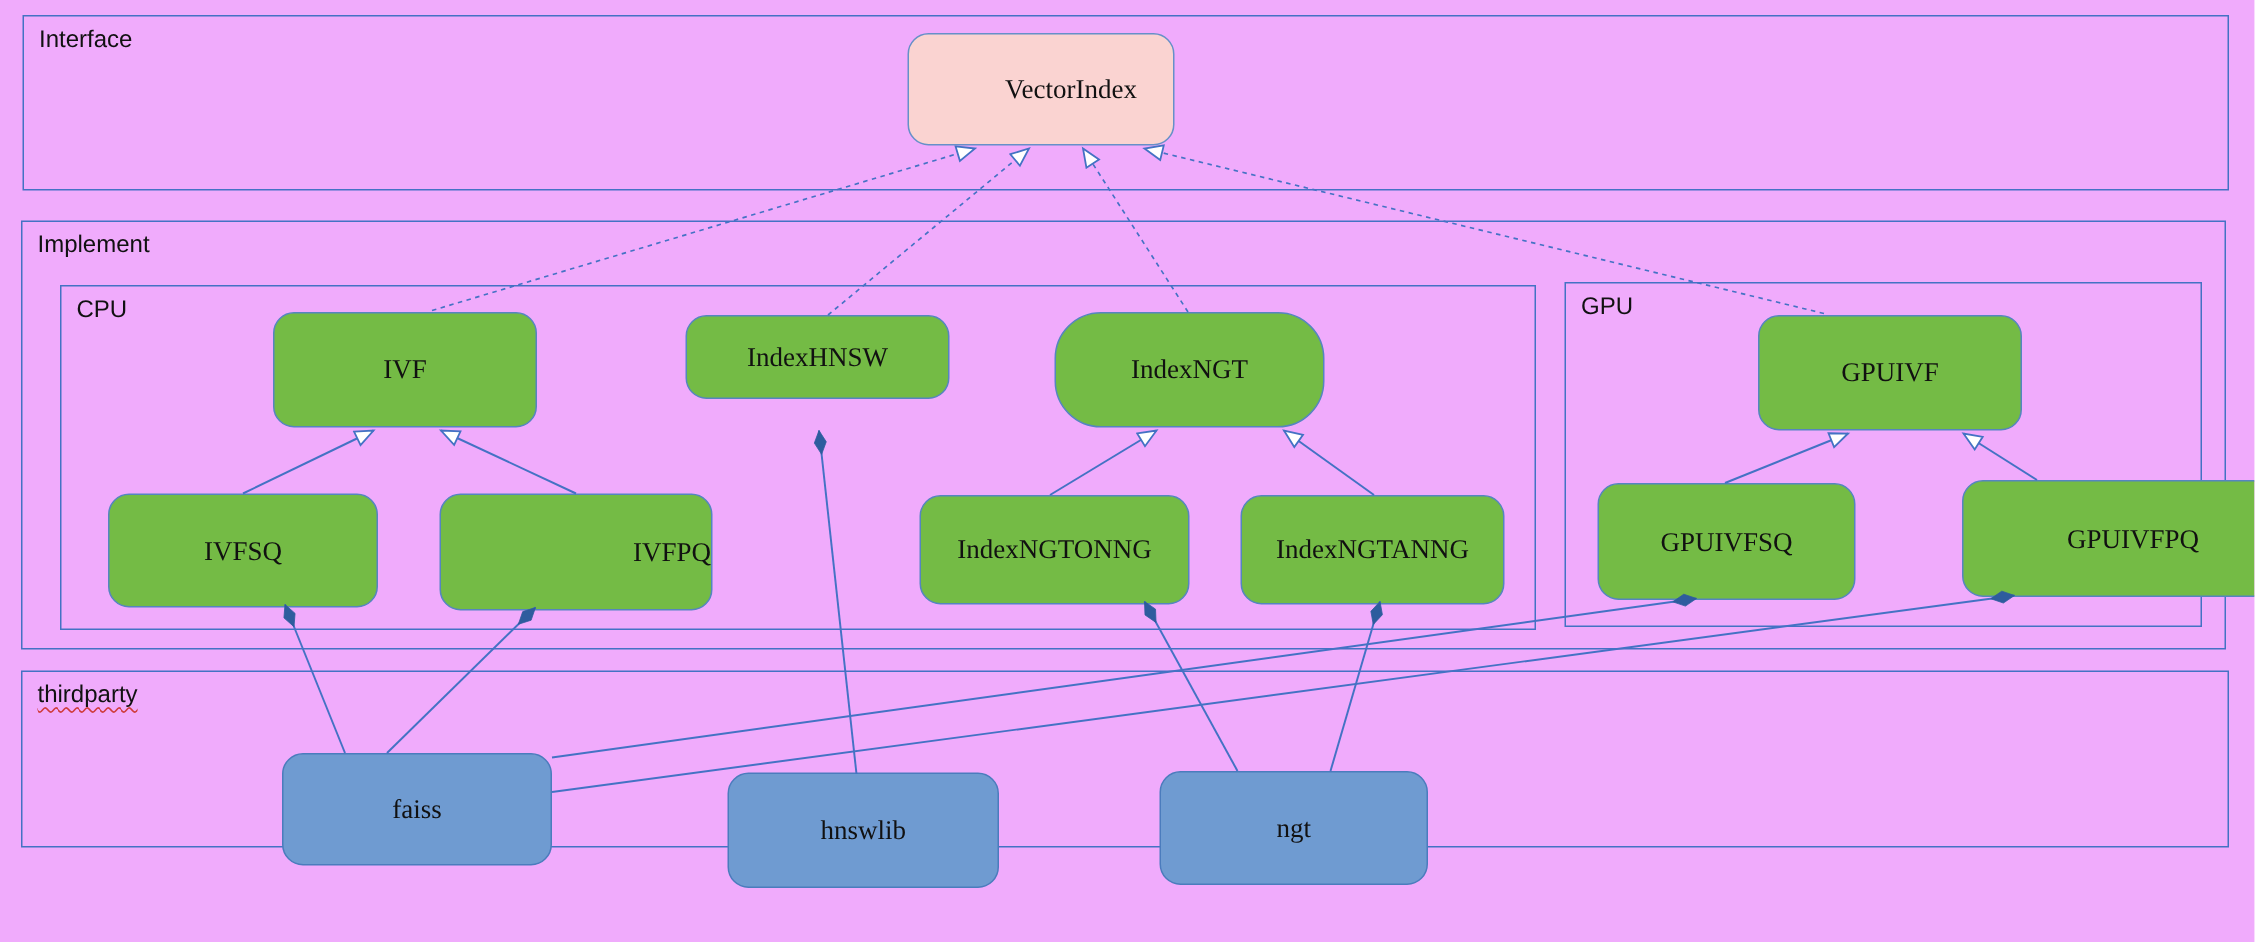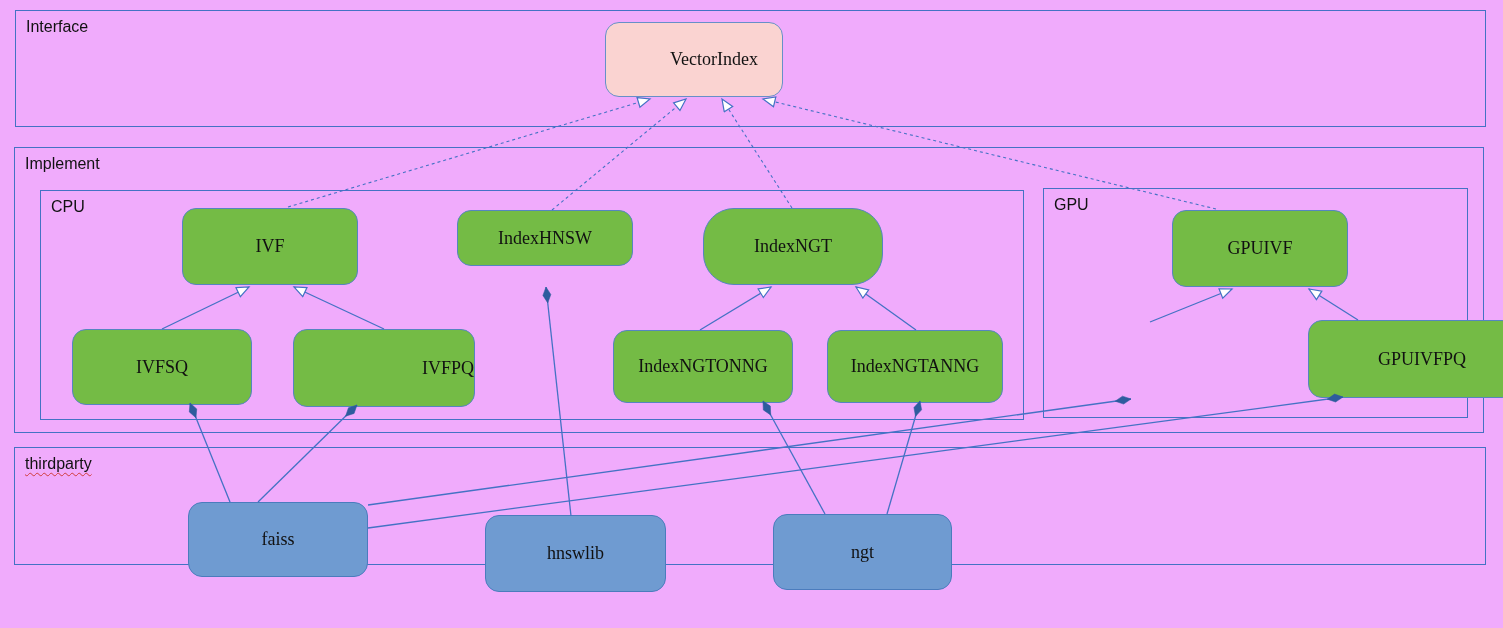--- a/index.html
+++ b/index.html
@@ -76,20 +76,23 @@
     </div>
   <div class="node impl" style="left: 293px; top: 329px; width: 182px; height: 78px; justify-content: flex-end;">
       <span>IVFPQ</span>
     </div>
   <div class="node impl" style="left: 613px; top: 330px; width: 180px; height: 73px;">
       <span>IndexNGTONNG</span>
     </div>
   <div class="node impl" style="left: 827px; top: 330px; width: 176px; height: 73px;">
       <span>IndexNGTANNG</span>
     </div>
+  <div class="node impl" style="left: 1065px; top: 322px; width: 172px; height: 78px;">
+      <span>GPUIVFSQ</span>
+    </div>
   <div class="node impl" style="left: 1308px; top: 320px; width: 208px; height: 78px; padding-left: 20px;">
       <span>GPUIVFPQ</span>
     </div>
   <div class="node lib" style="left: 188px; top: 502px; width: 180px; height: 75px;">
       <span>faiss</span>
     </div>
   <div class="node lib" style="left: 485px; top: 515px; width: 181px; height: 77px;">
       <span>hnswlib</span>
     </div>
   <div class="node lib" style="left: 773px; top: 514px; width: 179px; height: 76px;">

